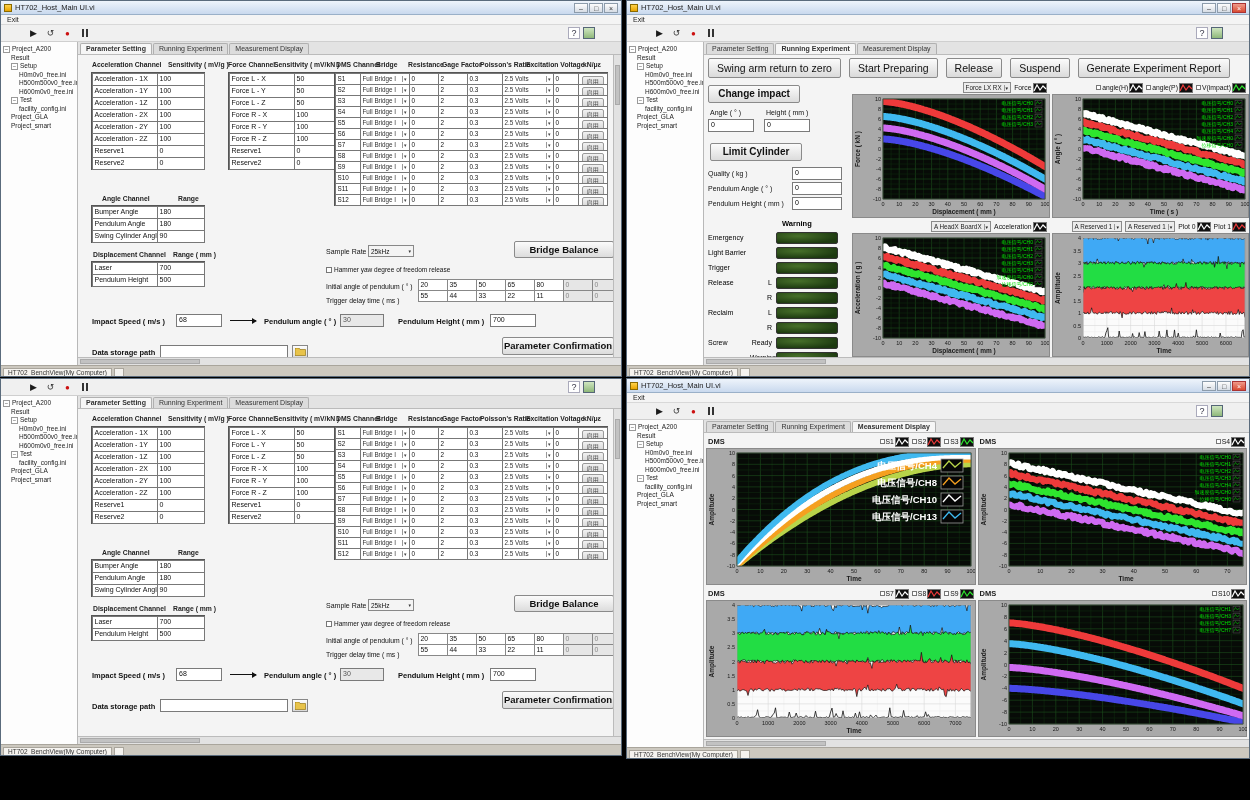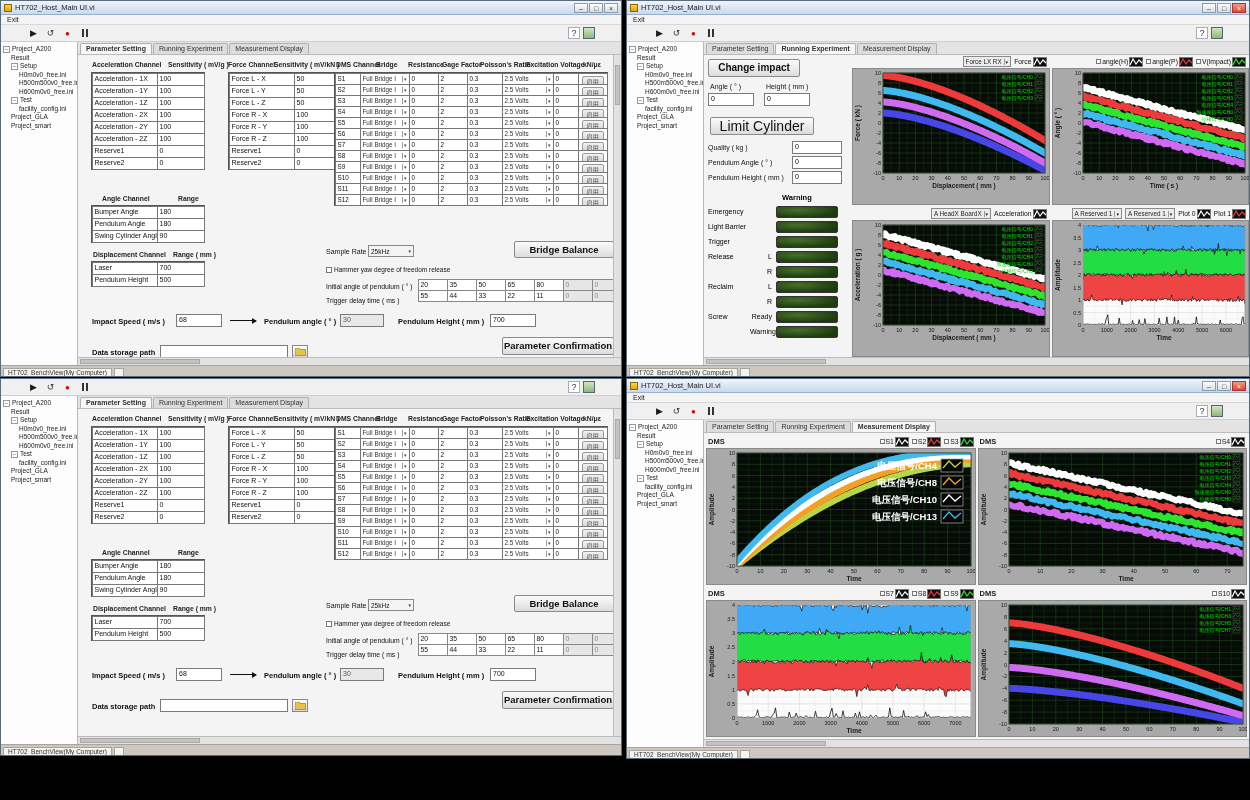--- a/index.html
+++ b/index.html
@@ -623,28 +623,35 @@
           </div>
         </div>
       <div class="wmain">
         <div class="tabs">
             <div class="tab">Parameter Setting</div>
             <div class="tab sel">Running Experiment</div>
             <div class="tab">Measurement Display</div>
           </div>
         <div class="content">
           <div class="rcontent">
+            <div class="rbuttons">
+              <span class="rbtn">Swing arm return to zero</span>
+              <span class="rbtn">Start Preparing</span>
+              <span class="rbtn">Release</span>
+              <span class="rbtn">Suspend</span>
+              <span class="rbtn">Generate Experiment Report</span>
+            </div>
             <div class="rmain">
               <div class="rleft">
                 <div class="btn" style="left:4px;top:4px;width:92px;height:18px;font-size:10px;font-weight:bold;line-height:16px">Change impact</div>
                 <span class="plabel" style="left:6px;top:28px">Angle ( ° )</span>
                 <span class="plabel" style="left:62px;top:28px">Height ( mm )</span>
                 <div class="field" style="left:4px;top:38px;width:46px">0</div>
                 <div class="field" style="left:60px;top:38px;width:46px">0</div>
-                <div class="btn" style="left:6px;top:62px;width:104px;height:18px;font-size:14px;font-weight:normal;line-height:16px">Limit Cylinder</div>
+                <div class="btn" style="left:6px;top:62px;width:92px;height:18px;font-size:10px;font-weight:bold;line-height:16px">Limit Cylinder</div>
                 <span class="plabel" style="left:4px;top:89px">Quality ( kg )</span>
                 <div class="field" style="left:88px;top:86px;width:50px">0</div>
                 <span class="plabel" style="left:4px;top:104px">Pendulum Angle ( ° )</span>
                 <div class="field" style="left:88px;top:101px;width:50px">0</div>
                 <span class="plabel" style="left:4px;top:119px">Pendulum Height ( mm )</span>
                 <div class="field" style="left:88px;top:116px;width:50px">0</div>
                 <div style="position:absolute;left:78px;top:138px" class="ledhdr">Warning</div>
                 <div style="position:absolute;left:4px;top:149px;right:4px">
                     <div class="ledrow">
                       <span class="ledgroup">Emergency</span>

